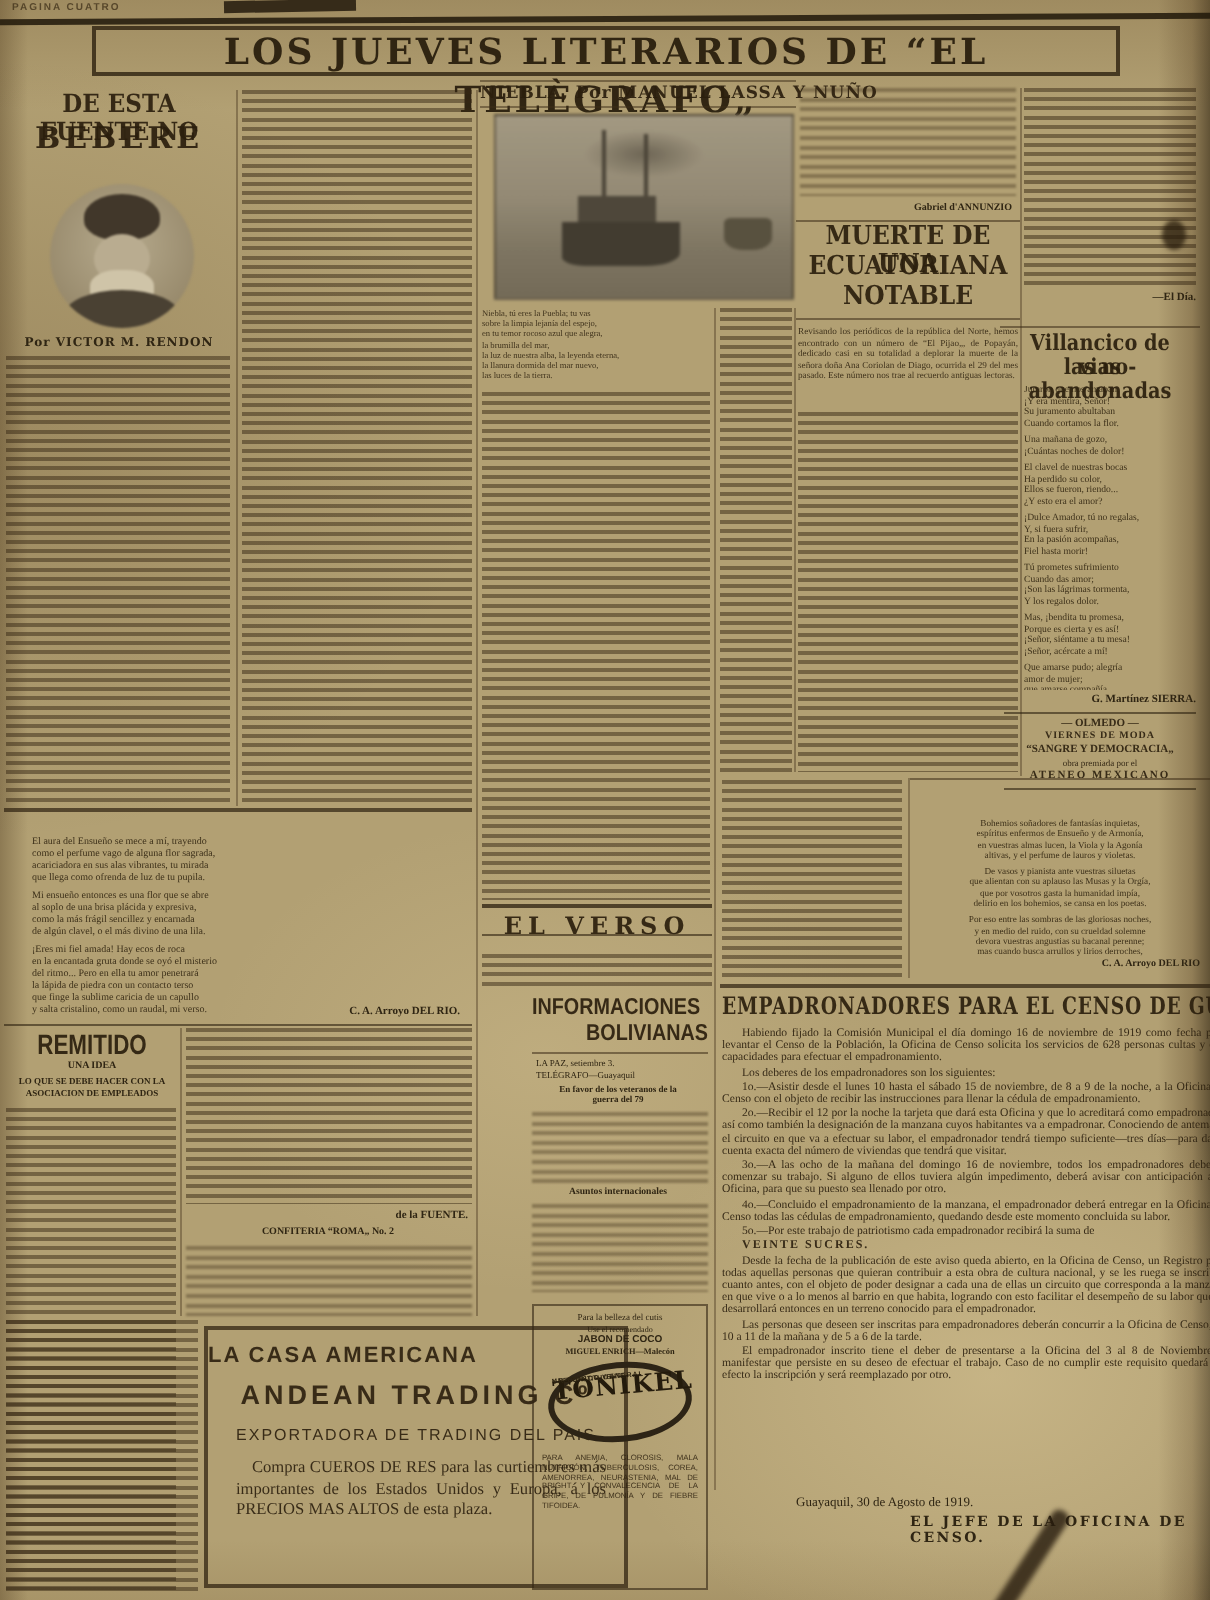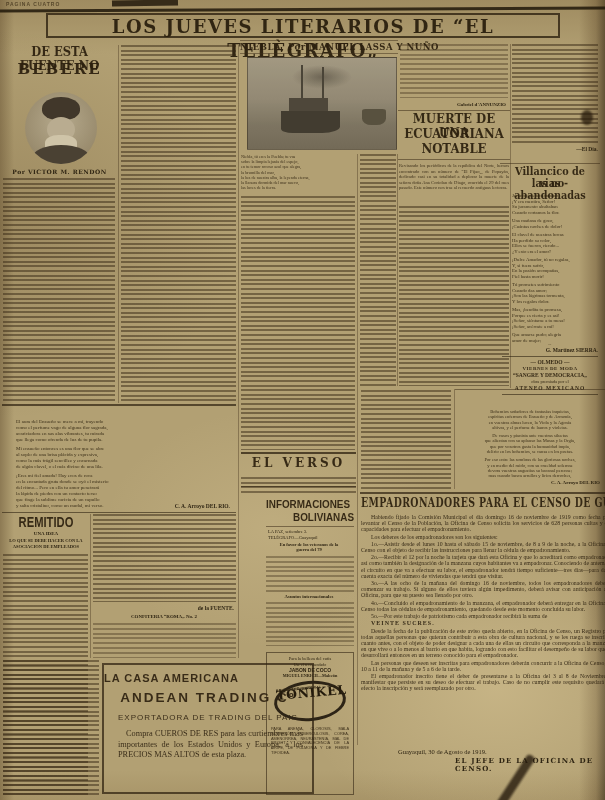--- a/index.html
+++ b/index.html
@@ -77,21 +77,21 @@
     background:linear-gradient(180deg,#99927f 0%,#8b8472 45%,#787160 72%,#6d6655 100%);}
   .photo i{position:absolute;display:block;}
   .hull{left:22%;bottom:18%;width:40%;height:24%;background:#3f3a2f;border-radius:0 0 30% 20%;}
   .deck{left:28%;bottom:40%;width:26%;height:16%;background:#4a4438;}
   .mast{width:2px;height:40%;background:#474135;}
   .m1{left:36%;bottom:52%;} .m2{left:50%;bottom:50%;}
   .smoke{left:30%;top:8%;width:40%;height:26%;background:radial-gradient(closest-side,rgba(70,64,52,.55),transparent);}
   .boat2{right:7%;bottom:26%;width:24px;height:16px;background:#544e3d;border-radius:15% 15% 40% 40%;}
   .nb-open{left:241px;top:154px;width:114px;font:4.3px/5.2px "Liberation Serif",serif;white-space:pre-line;color:rgba(48,35,16,.88);}
   
-  .verso{left:241px;top:452px;width:115px;height:35px;border-top:2px solid rgba(45,33,15,.75);border-bottom:1px solid rgba(45,33,15,.6);
+  .verso{left:241px;top:452px;width:115px;height:16px;border-top:2px solid rgba(45,33,15,.75);border-bottom:1px solid rgba(45,33,15,.6);
     text-align:center;font:700 12px/19px "DejaVu Serif",serif;letter-spacing:3px;}
   
   .inf-t1{left:266px;top:498px;width:88px;font:700 11.5px/12px "Liberation Sans",sans-serif;transform:scaleX(.86);transform-origin:left;}
   .inf-t2{left:266px;top:511px;width:88px;text-align:right;font:700 11.5px/12px "Liberation Sans",sans-serif;transform:scaleX(.86);transform-origin:right;}
   .inf-rule{left:266px;top:526px;width:88px;}
   .inf-d1{left:268px;top:529px;width:84px;font:4.5px/5.5px "Liberation Serif",serif;}
   .inf-d2{left:268px;top:535px;width:84px;font:4.5px/5.5px "Liberation Serif",serif;}
   .inf-h1{left:266px;top:542px;width:86px;text-align:center;font:700 4.5px/5.3px "Liberation Serif",serif;white-space:pre-line;}
   .inf-h2{left:266px;top:594px;width:86px;text-align:center;font:700 4.8px/5.5px "Liberation Serif",serif;}
   .c2-fuente{left:150px;top:605px;width:84px;text-align:right;font:700 5.5px/6px "Liberation Serif",serif;}

